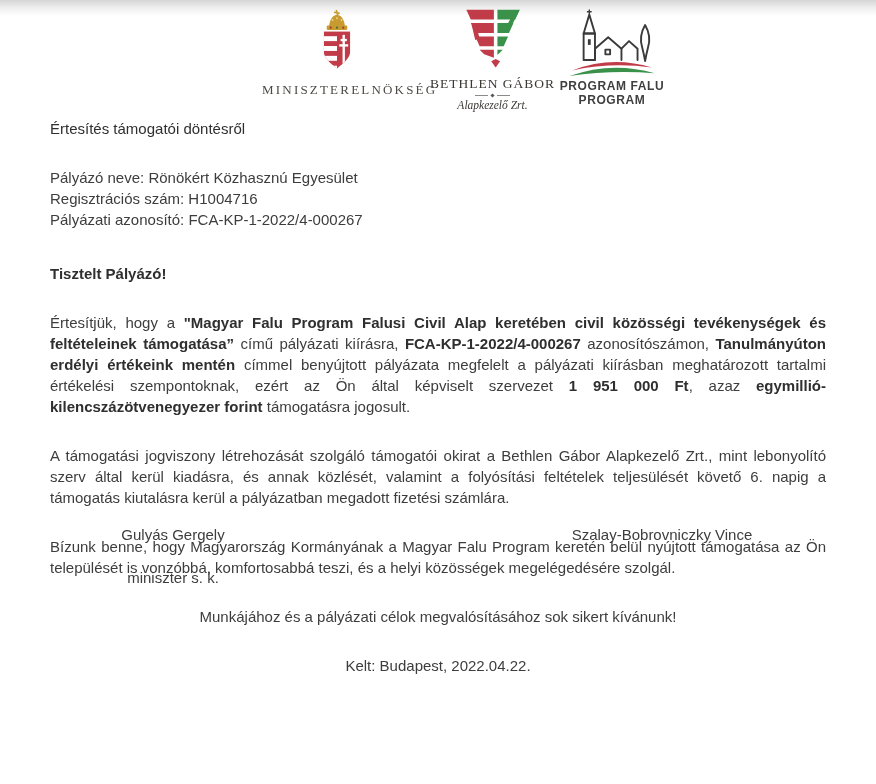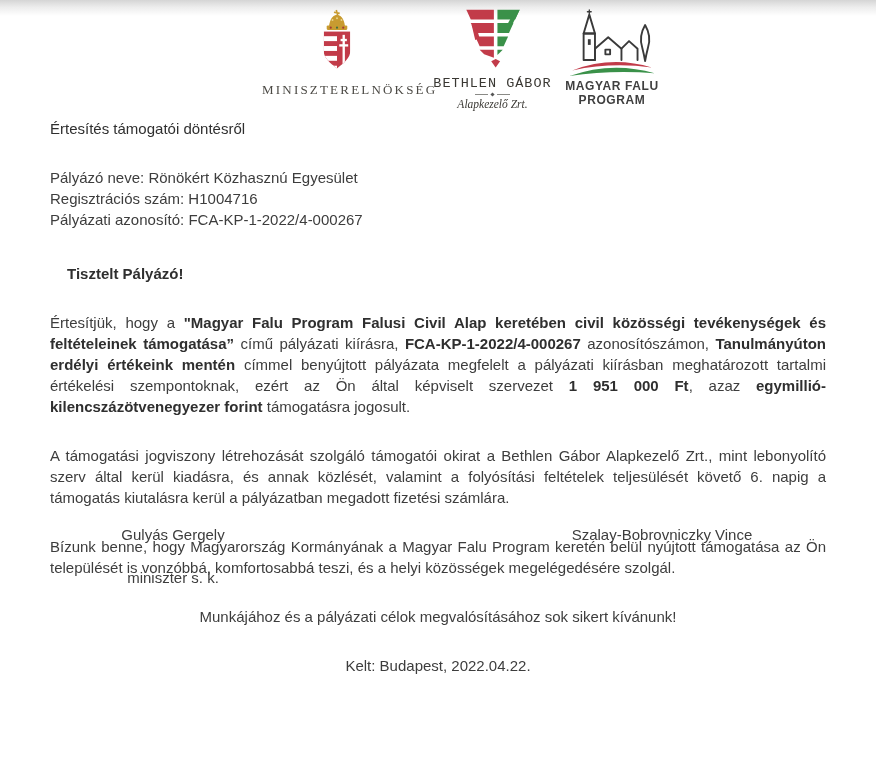--- a/index.html
+++ b/index.html
@@ -22,39 +22,39 @@
   .logo-bg{left:425px;top:8px;width:135px;}
   .logo-mfp{left:557px;top:8px;width:110px;}
   .logo svg{display:block;margin:0 auto;}
   .me-caption{
     margin-top:6px;
     font-family:"Liberation Serif","DejaVu Serif",serif;
     font-size:13px;letter-spacing:2.2px;color:#4c4a45;white-space:nowrap;
   }
   .bg-caption1{
     margin-top:4px;
-    font-family:Liberation Mono, monospace;
+    font-family:Liberation Serif, serif;
     font-size:13.5px;letter-spacing:1px;color:#3a3833;white-space:nowrap;
   }
   .bg-divider{display:flex;align-items:center;justify-content:center;height:5px;margin:1px 0;}
   .bg-divider .line{display:inline-block;width:13px;height:1px;background:#8a8a86;}
   .bg-divider .diamond{display:inline-block;width:3px;height:3px;background:#555;transform:rotate(45deg);margin:0 3px;}
   .bg-caption2{
     font-family:"Liberation Serif","DejaVu Serif",serif;
     font-style:italic;font-size:11.5px;color:#3a3833;white-space:nowrap;
   }
   .mfp-caption{
     margin-top:2px;
     font-size:12px;font-weight:bold;letter-spacing:0.6px;color:#3f3f3f;line-height:13.5px;white-space:nowrap;
   }
   
   .content{position:absolute;left:50px;top:118px;width:776px;}
   .subject{font-weight:normal;color:#2f2f2f;font-size:15px;line-height:21px;margin:0 0 28px 0;}
   .info-line{font-size:15px;line-height:21px;}
-  .salutation{font-weight:bold;color:#2f2f2f;font-size:15px;line-height:21px;margin:33px 0 0 17px;}
+  .salutation{font-weight:bold;color:#2f2f2f;font-size:15px;line-height:21px;margin:33px 0 0 0;}
   .para{font-size:15px;line-height:21px;margin:28px 0 0 0;text-align:justify;}
   .para.short{text-align:center;}
   .bold{font-weight:bold;color:#2f2f2f;}
   
   .signatures{position:absolute;left:0;top:520px;width:856px;height:60px;}
   .sig-col{position:absolute;text-align:center;font-size:15px;line-height:21px;}
   .sig-col .sig-name{display:block;}
   .sig-col .sig-title{display:block;margin-top:22px;}
   .sig-1{left:73px;top:4px;width:200px;}
   .sig-2{left:320px;top:4px;width:200px;}
@@ -134,21 +134,21 @@
           <rect x="22.5" y="33" width="3" height="6" fill="#3a3a3a" stroke="none"></rect>
           <path d="M30,55 v-12 l14,-12 14,12 v12"></path>
           <rect x="41" y="44" width="5" height="5"></rect>
           <path d="M58,43 l8,-8 9,8 v12"></path>
           <path d="M83,18 Q90,30 86,42 Q84,50 83,56 Q82,50 80,42 Q76,30 83,18 Z"></path>
         </g>
         <path d="M6,66 Q48,50 90,63 Q48,57 6,66 Z" fill="#c23b49"></path>
         <path d="M3,72 Q48,56 93,69 Q48,65 3,72 Z" fill="#3a9149"></path>
       </svg>
       <div class="mfp-caption">
-        <div>MAGYAR FALU</div>
+        <div>PROGRAM FALU</div>
         <div>PROGRAM</div>
       </div>
     </div>
   </div>
 
   <div class="content">
     <p class="subject">Értesítés támogatói döntésről</p>
 
     <div>
       <div class="info-line">Pályázó neve: Rönökért Közhasznú Egyesület</div>

